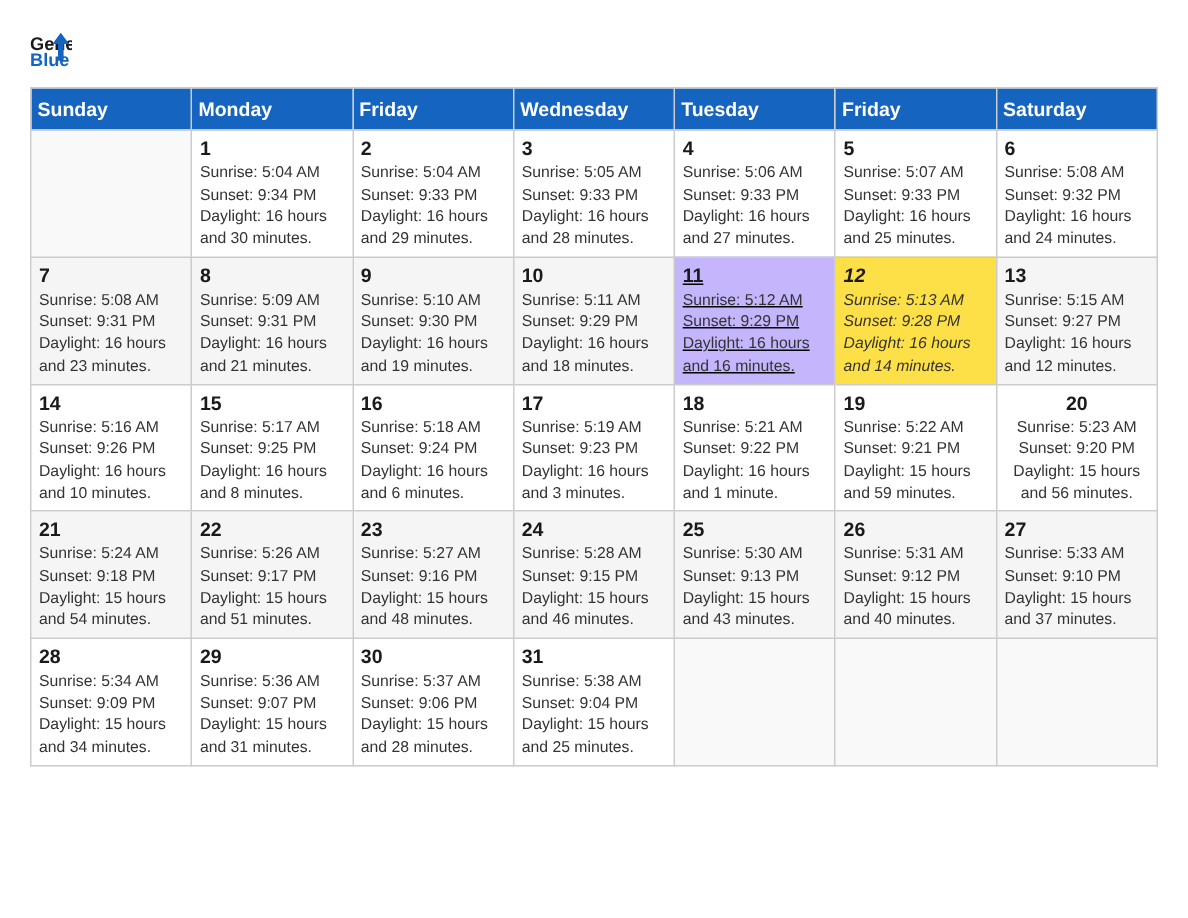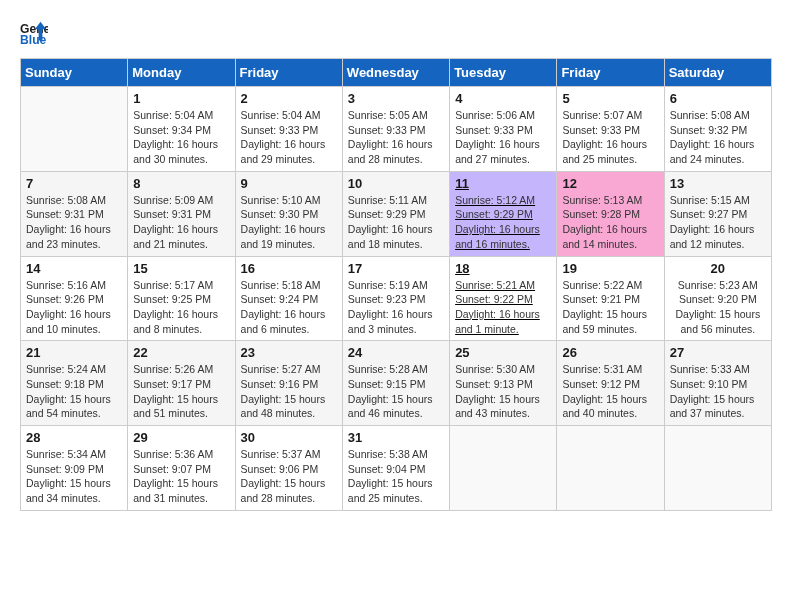--- a/index.html
+++ b/index.html
@@ -155,21 +155,21 @@
           <div class="day-info">Sunrise: 5:10 AM<br>Sunset: 9:30 PM<br>Daylight: 16 hours and 19 minutes.</div>
         </td>
         <td style="background: rgb(245, 245, 245);">
           <span class="day-number">10</span>
           <div class="day-info">Sunrise: 5:11 AM<br>Sunset: 9:29 PM<br>Daylight: 16 hours and 18 minutes.</div>
         </td>
         <td style="background: #c4b5fd; text-decoration: underline;">
           <span class="day-number">11</span>
           <div class="day-info">Sunrise: 5:12 AM<br>Sunset: 9:29 PM<br>Daylight: 16 hours and 16 minutes.</div>
         </td>
-        <td style="background: #f9a8d4;">
+        <td style="background: #fde047; font-style: italic;">
           <span class="day-number">12</span>
           <div class="day-info">Sunrise: 5:13 AM<br>Sunset: 9:28 PM<br>Daylight: 16 hours and 14 minutes.</div>
         </td>
         <td style="background: rgb(245, 245, 245);">
           <span class="day-number">13</span>
           <div class="day-info">Sunrise: 5:15 AM<br>Sunset: 9:27 PM<br>Daylight: 16 hours and 12 minutes.</div>
         </td>
       </tr>
       <tr>
         <td style="background: rgb(255, 255, 255);">
@@ -181,21 +181,21 @@
           <div class="day-info">Sunrise: 5:17 AM<br>Sunset: 9:25 PM<br>Daylight: 16 hours and 8 minutes.</div>
         </td>
         <td style="background: rgb(255, 255, 255);">
           <span class="day-number">16</span>
           <div class="day-info">Sunrise: 5:18 AM<br>Sunset: 9:24 PM<br>Daylight: 16 hours and 6 minutes.</div>
         </td>
         <td style="background: rgb(255, 255, 255);">
           <span class="day-number">17</span>
           <div class="day-info">Sunrise: 5:19 AM<br>Sunset: 9:23 PM<br>Daylight: 16 hours and 3 minutes.</div>
         </td>
-        <td style="background: rgb(255, 255, 255); text-decoration: underline;">
+        <td style="background: rgb(255, 255, 255);">
           <span class="day-number">18</span>
           <div class="day-info">Sunrise: 5:21 AM<br>Sunset: 9:22 PM<br>Daylight: 16 hours and 1 minute.</div>
         </td>
         <td style="background: rgb(255, 255, 255);">
           <span class="day-number">19</span>
           <div class="day-info">Sunrise: 5:22 AM<br>Sunset: 9:21 PM<br>Daylight: 15 hours and 59 minutes.</div>
         </td>
         <td style="background: rgb(255, 255, 255); text-align: center;">
           <span class="day-number">20</span>
           <div class="day-info">Sunrise: 5:23 AM<br>Sunset: 9:20 PM<br>Daylight: 15 hours and 56 minutes.</div>

